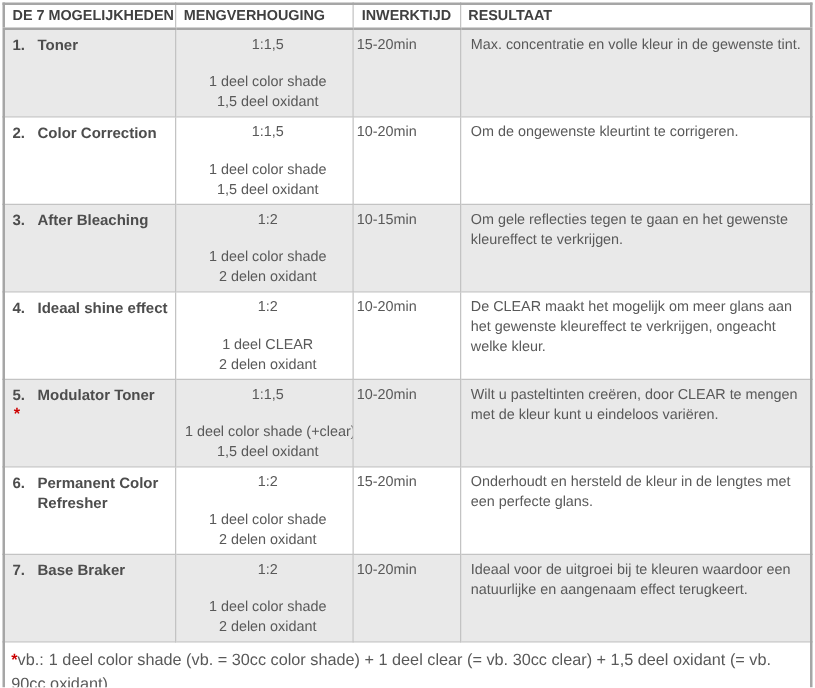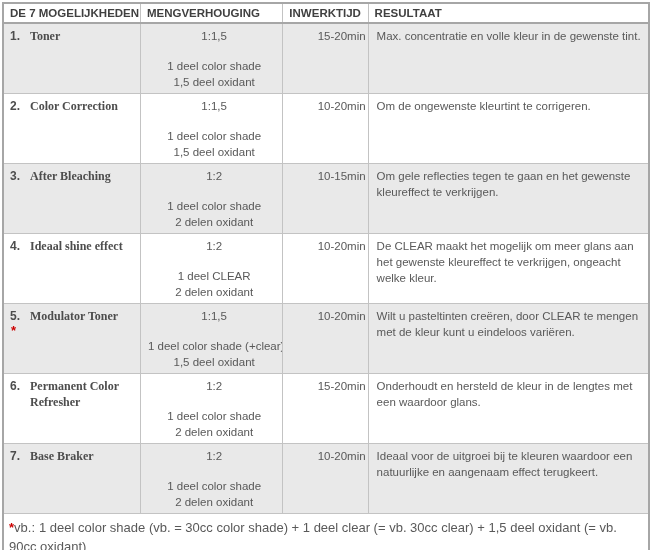--- a/index.html
+++ b/index.html
@@ -12,27 +12,27 @@
   th,td{border:1px solid #c3c3c3;vertical-align:top;box-sizing:border-box;
         font-size:11.5px;line-height:16px;overflow:hidden;}
   thead th{height:18px;padding:1px 6px 1px 6px;text-align:left;
         font-size:11.5px;font-weight:bold;color:#404040;background:#fff;
         border-bottom:2px solid #a6a6a6;white-space:nowrap;letter-spacing:0px;}
   tbody tr{height:61px;}
   tbody tr.shade td{background:#e9e9e9;}
   td.c1{padding:4px 4px 3px 6px;}
   .item{display:flex;font-weight:bold;color:#4d4d4d;font-size:12px;line-height:16px;}
   .item .num{width:20px;flex:0 0 20px;}
-  .item .nm{flex:1;font-family:Liberation Serif, serif;}
+  .item .nm{flex:1;}
   .marker{color:#cc0000;font-weight:bold;font-size:13px;line-height:14px;padding-left:1px;}
   td.c2{padding:4px 2px 3px 7px;text-align:center;}
   .ratio{white-space:nowrap;}
   .parts{margin-top:14px;}
   .parts div{white-space:nowrap;}
-  td.c3{padding:4px 2px;text-align:right;white-space:nowrap;}
+  td.c3{padding:4px 2px;text-align:left;white-space:nowrap;}
   td.c4{padding:4px 6px 3px 8px;}
   tfoot td{background:#fff;padding:4px 5px 2px 5px;font-size:13px;line-height:19px;
         color:#595959;height:94px;border:none;}
   .fn-star{color:#cc0000;font-weight:bold;}
   .fn-label{margin-right:4px;}
 </style>
 </head>
 <body>
 
 <div id="page">
@@ -151,21 +151,21 @@
       <div class="marker"></div>
     </td>
     <td class="c2">
       <div class="ratio">1:2</div>
       <div class="parts">
               <div>1 deel color shade</div>
               <div>2 delen oxidant</div>
             </div>
     </td>
     <td class="c3">15-20min</td>
-    <td class="c4">Onderhoudt en hersteld de kleur in de lengtes met een waardoor glans.</td>
+    <td class="c4">Onderhoudt en hersteld de kleur in de lengtes met een perfecte glans.</td>
   </tr>
         <tr class="shade">
     <td class="c1">
       <div class="item">
         <span class="num">7.</span>
         <span class="nm">Base Braker</span>
       </div>
       <div class="marker"></div>
     </td>
     <td class="c2">

